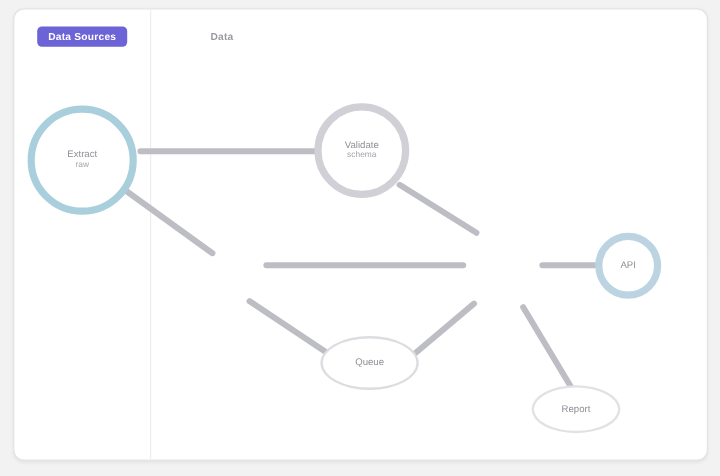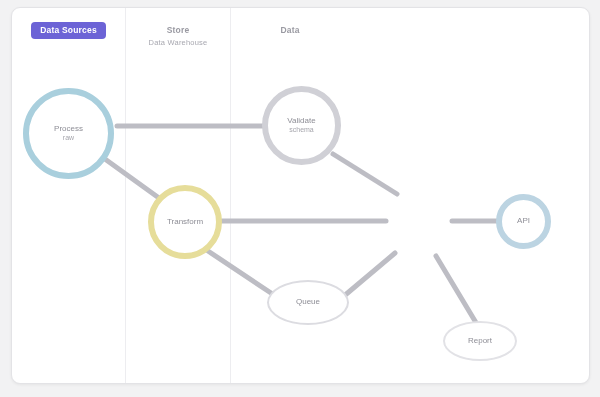--- a/index.html
+++ b/index.html
@@ -124,28 +124,20 @@
     <div class="lanes">
 
       <div class="lane" style="width:114px;">
         <div class="lane-head">
           <span class="lane-chip chip-accent">Data Sources</span>
         </div>
       </div>
 
 
 
-      <div class="lane" style="width:105px;">
-        <div class="lane-head">
-          <span class="lane-chip chip-plain">
-            <span>Store</span>
-            <span class="sub">Data Warehouse</span>
-          </span>
-        </div>
-      </div>
 
       <div class="lane" style="width:118px;">
         <div class="lane-head">
           <span class="lane-chip chip-plain">Data</span>
         </div>
       </div>
 
     </div>
 
     <div class="graph">
@@ -158,30 +150,25 @@
           <line x1="196" y1="243" x2="262" y2="287"></line>
           <line x1="332" y1="288" x2="383" y2="245"></line>
           <line x1="321" y1="146" x2="385" y2="186"></line>
           <line x1="440" y1="213" x2="485" y2="213"></line>
           <line x1="424" y1="248" x2="466" y2="318"></line>
         </g>
       </svg>
 
       <div class="node circle" style="left:11px; top:80px; width:91px; height:91px; border-color:#a9cfdd;">
         <span>
-          <span class="t">Process</span>
+          <span class="t">Extract</span>
           <span class="t small">raw</span>
         </span>
       </div>
 
-      <div class="node circle" style="left:136px; top:177px; width:74px; height:74px; border-color:#e6dd9a;">
-        <span>
-          <span class="t">Transform</span>
-        </span>
-      </div>
 
       <div class="node circle" style="left:250px; top:78px; width:79px; height:79px; border-color:#d0d0d6;">
         <span>
           <span class="t">Validate</span>
           <span class="t small">schema</span>
         </span>
       </div>
 
 
       <div class="node circle" style="left:484px; top:186px; width:55px; height:55px; border-color:#bcd4e2;">

